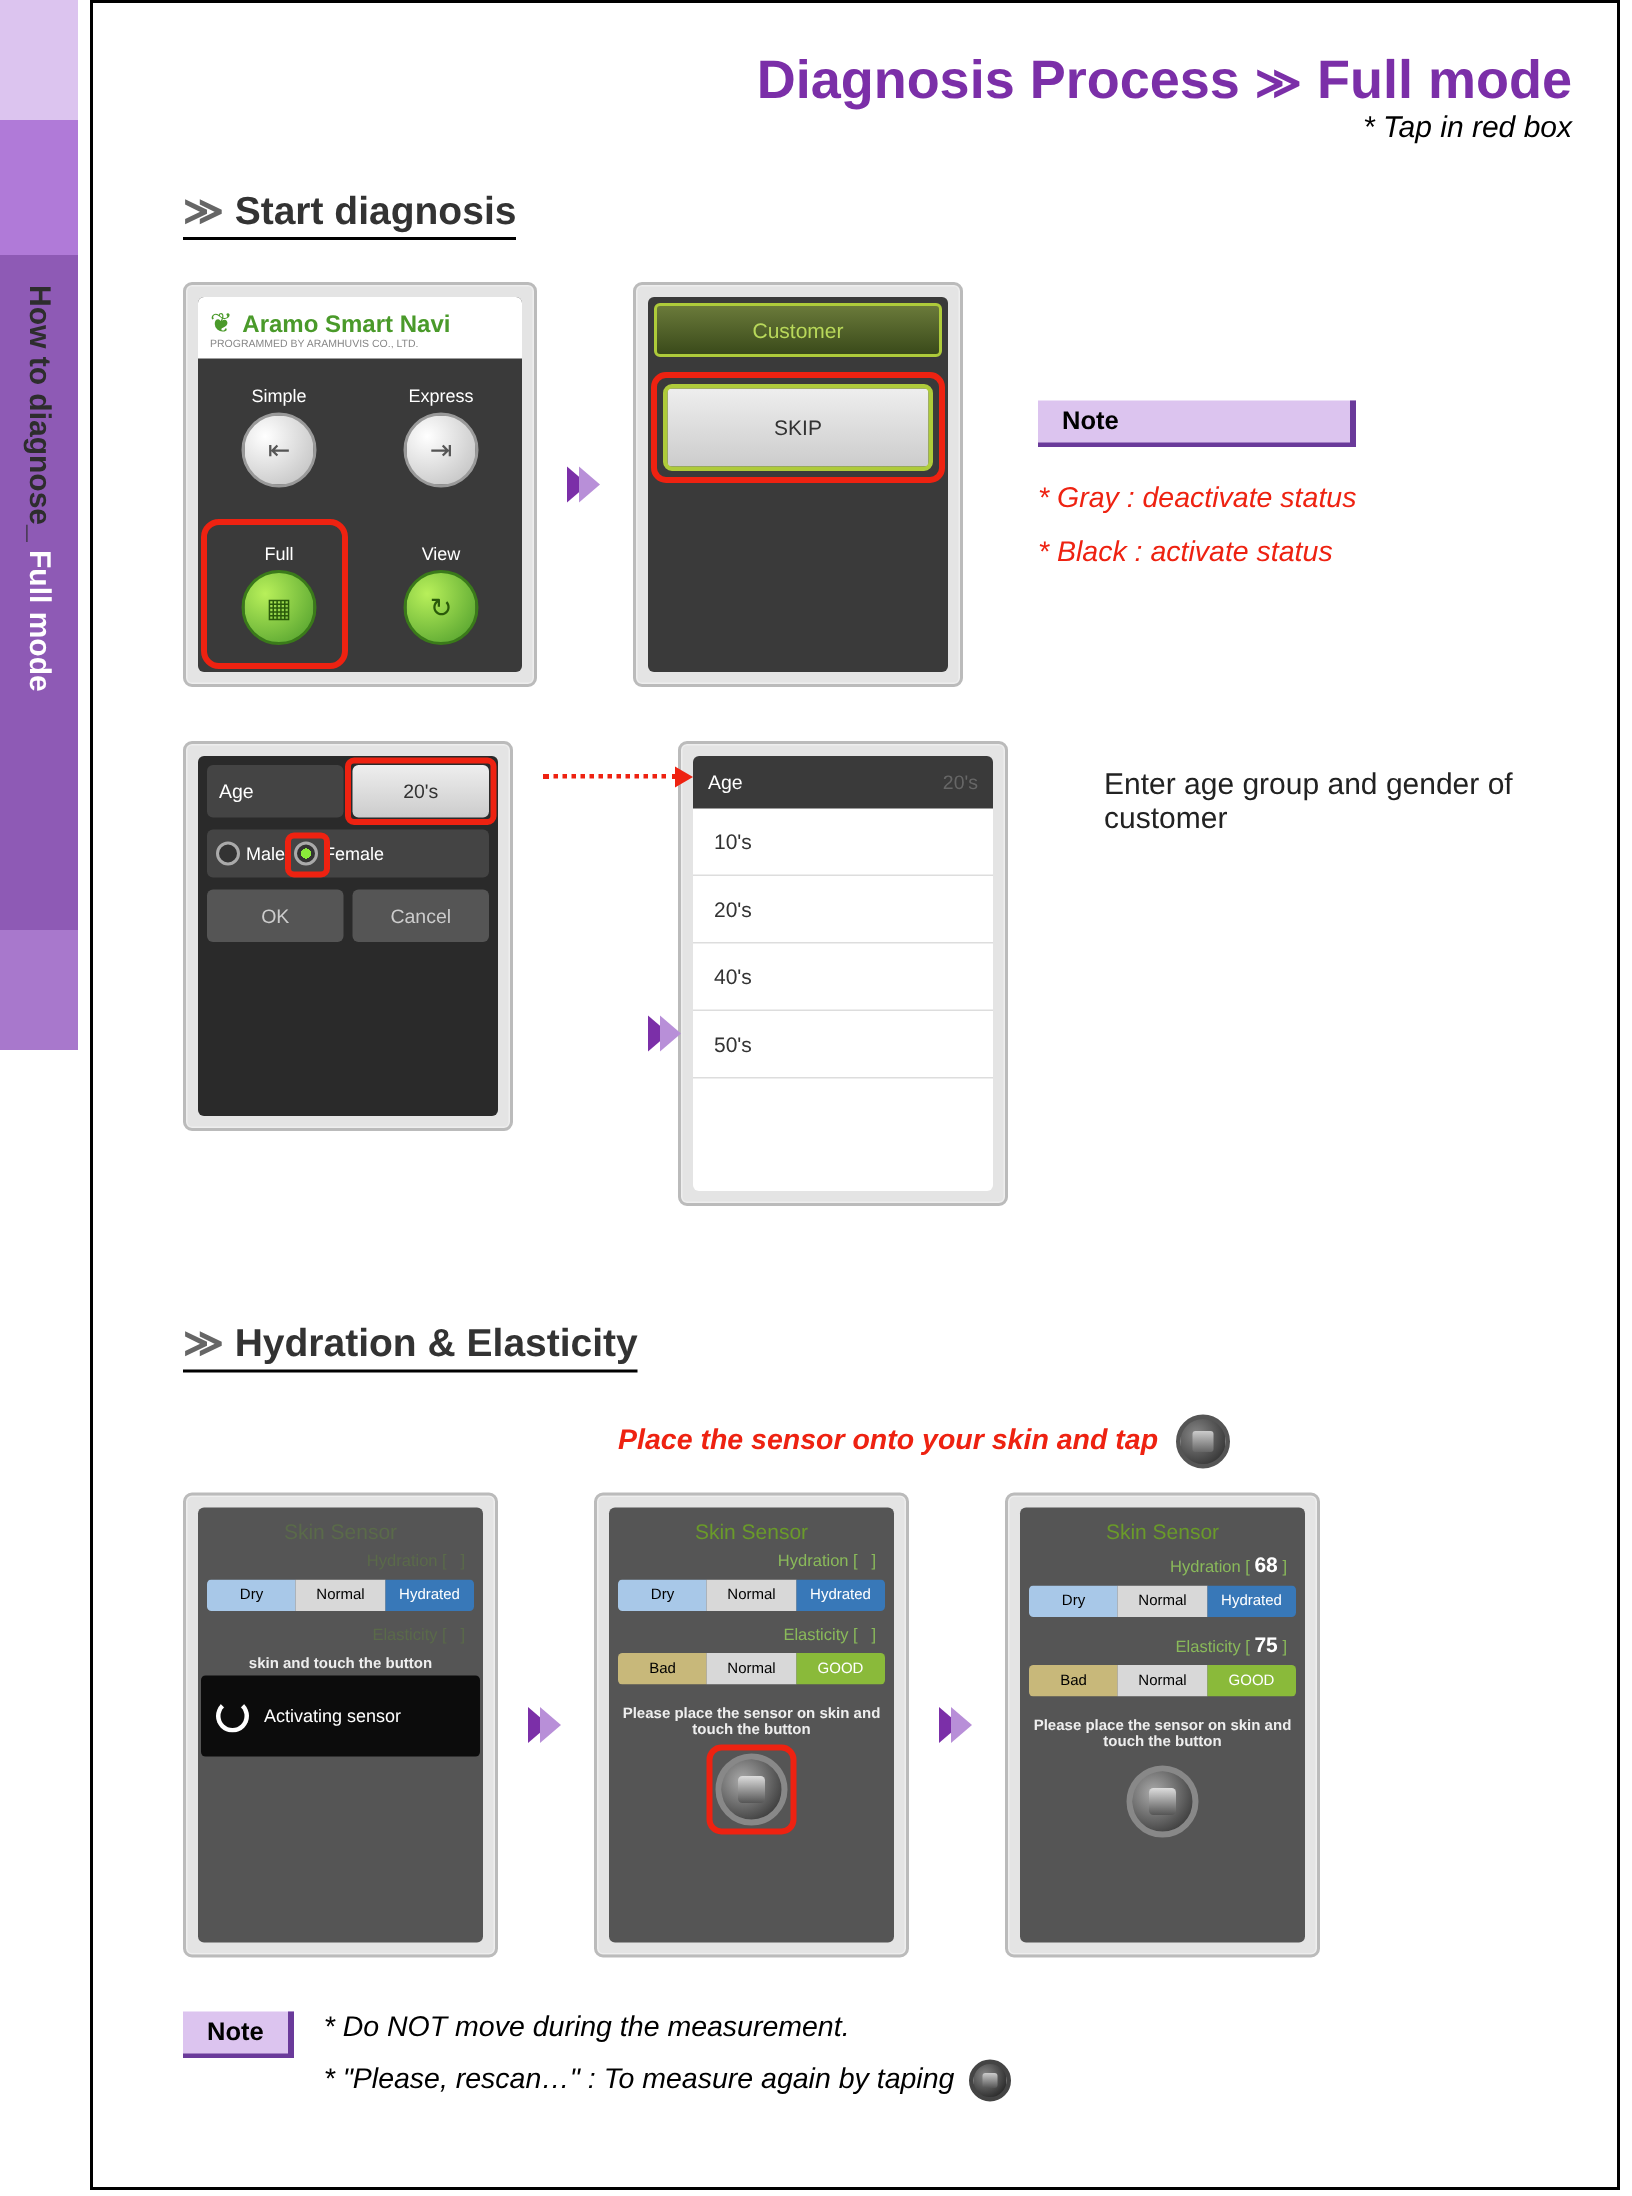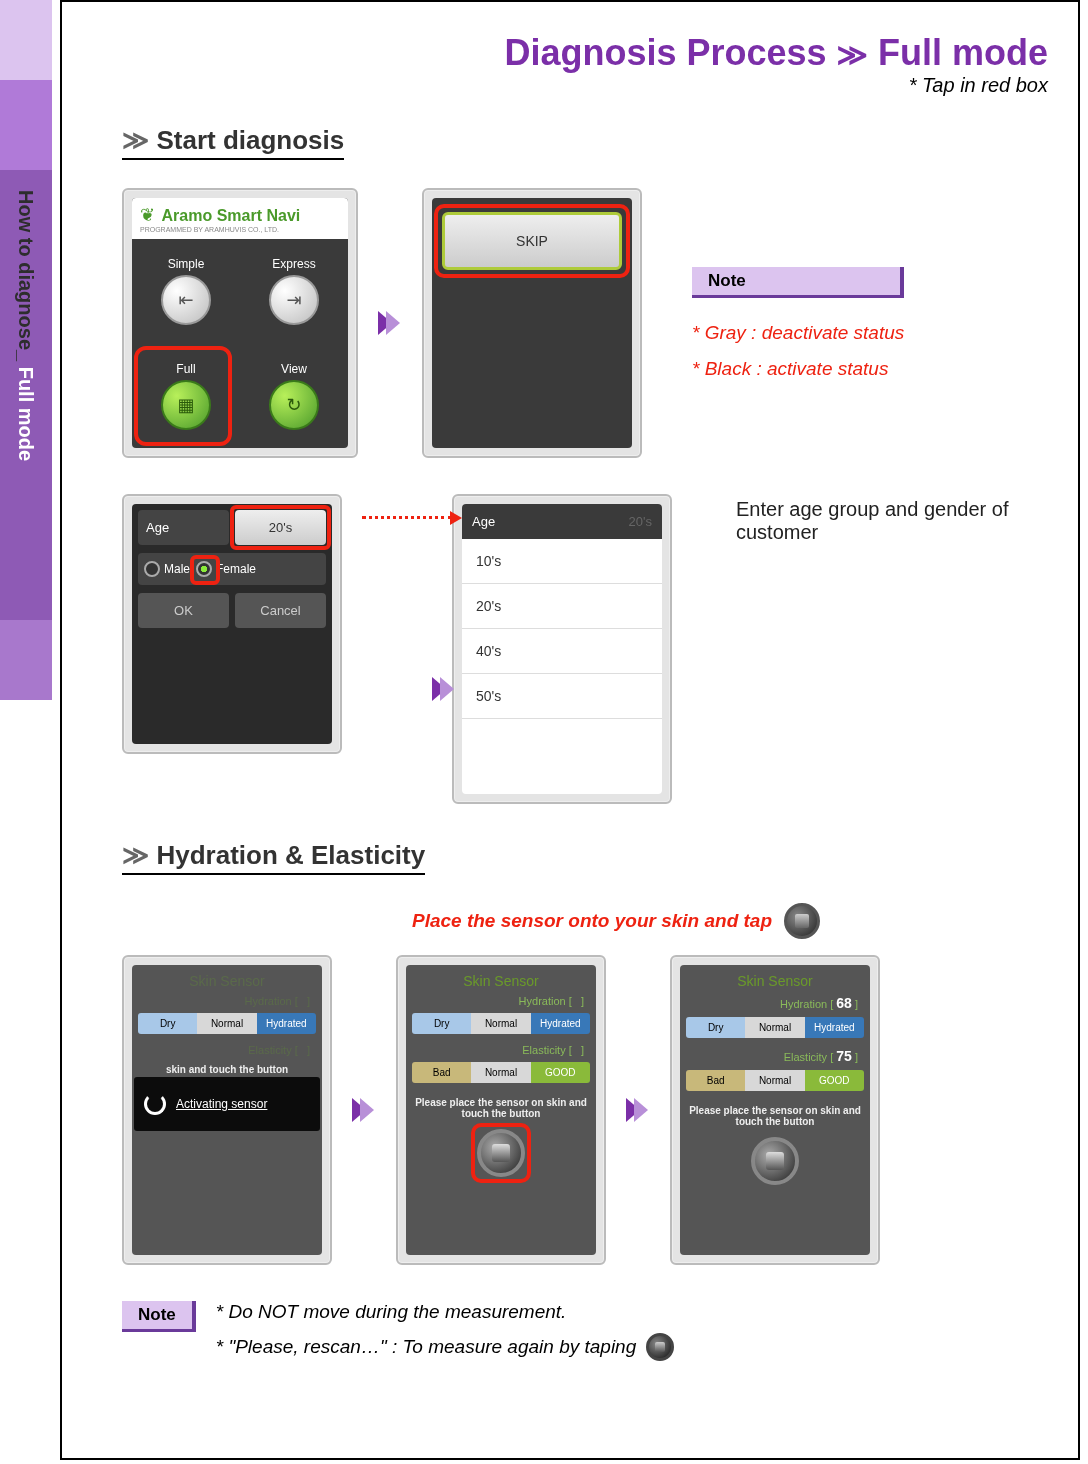--- a/index.html
+++ b/index.html
@@ -145,21 +145,21 @@
   .ps .seg.e div:nth-child(1){ background:#c8b87a; }
   .ps .seg.e div:nth-child(2){ background:#d8d8d8; }
   .ps .seg.e div:nth-child(3){ background:#8aba3a; color:#fff; }
   .ps .msg { text-align: center; color: #eee; font-size: 10px; font-weight: bold; margin-top: 4px; }
   .ps .bigsensor { margin: 6px auto 0; width: 48px; height: 48px; border-radius: 50%; background: radial-gradient(circle at 35% 35%, #aaa, #222); border: 4px solid #888; display: flex; align-items: center; justify-content: center; position: relative; }
   .ps .bigsensor .sq { width: 18px; height: 18px; background: linear-gradient(#ddd,#555); border-radius: 3px; }
   .ps .dim .tt, .ps .dim .lab { color: #5a6a4a; }
   .ps .overlay {
     position: absolute; background: rgba(0,0,0,.85); color: #fff;
     left: 10px; right: 10px; top: 120px; padding: 16px 10px;
-    display: flex; align-items: center; gap: 10px; font-size: 12px; border-radius: 3px; text-decoration: underline;
+    display: flex; align-items: center; gap: 10px; font-size: 12px; border-radius: 3px;
   }
   .spin { width: 22px; height: 22px; border: 3px solid #fff; border-top-color: transparent; border-radius: 50%; }
   .redframe-abs { position: absolute; border: 4px solid #e21; border-radius: 10px; }
   .footer-note { display: flex; align-items: flex-start; gap: 20px; margin-top: 30px; margin-left: 10px; }
   .footer-note .lines { display: flex; flex-direction: column; gap: 10px; font-style: italic; font-size: 19px; }
   .footer-note .lines .with-icon { display: flex; align-items: center; gap: 10px; }
   .small-sensor { width: 28px; height: 28px; border-radius: 50%; background: radial-gradient(circle at 35% 35%, #888, #111); border: 3px solid #444; display: inline-flex; align-items: center; justify-content: center; }
   .small-sensor .sq { width: 10px; height: 10px; background: linear-gradient(#ccc,#555); border-radius: 2px; }
   .leaf { color: #4a9a2a; font-size: 18px; margin-right: 2px; }
 </style>
@@ -218,20 +218,21 @@
               <div class="circ green">↻</div>
           </div>
         </div>
       </div>
     </div>
 
     <span class="arrow"></span>
 
     <div class="phone p2">
       <div class="phone-inner">
+        <div class="tab on">Customer</div>
         <div class="skip-wrap">
           <div class="btn active">SKIP</div>
           <div class="redframe"></div>
         </div>
       </div>
     </div>
 
     <div class="note-col" style="margin-left:30px;">
       <div class="note-tag">Note</div>
       <div class="note-text" style="margin-top:10px;">* Gray : deactivate status</div>
@@ -278,25 +279,25 @@
         </div>
         <div class="opt">10's</div>
         <div class="opt">20's</div>
         <div class="opt">40's</div>
         <div class="opt">50's</div>
       </div>
     </div>
 
     <span class="arrow" style="align-self:center; position:relative; left:-260px; top:40px;"></span>
 
-    <div class="plain" style="max-width:280px; margin-top:4px;">Enter age group and gender of customer</div>
+    <div class="plain" style="max-width:280px; margin-top:18px;">Enter age group and gender of customer</div>
   </div>
 
   
-  <div class="section-head" style="text-align:right;">
+  <div class="section-head" style="margin-top:40px;text-align:right;">
     <span class="chev">≫</span> <span>Hydration &amp; Elasticity</span>
   </div>
 
   <div class="sensor-hint">
     <span>Place the sensor onto your skin and tap</span>
     <span class="sensor-icon">
         <span class="sq"></span>
       </span>
   </div>
 

